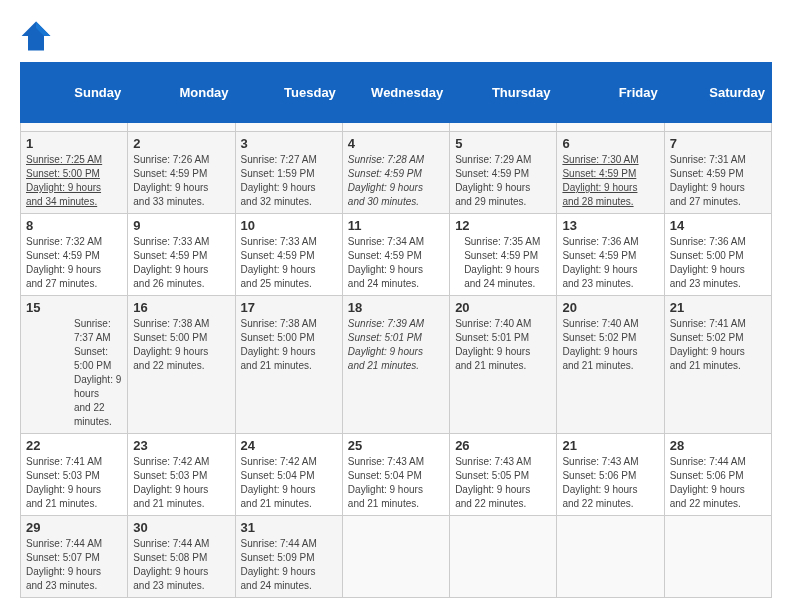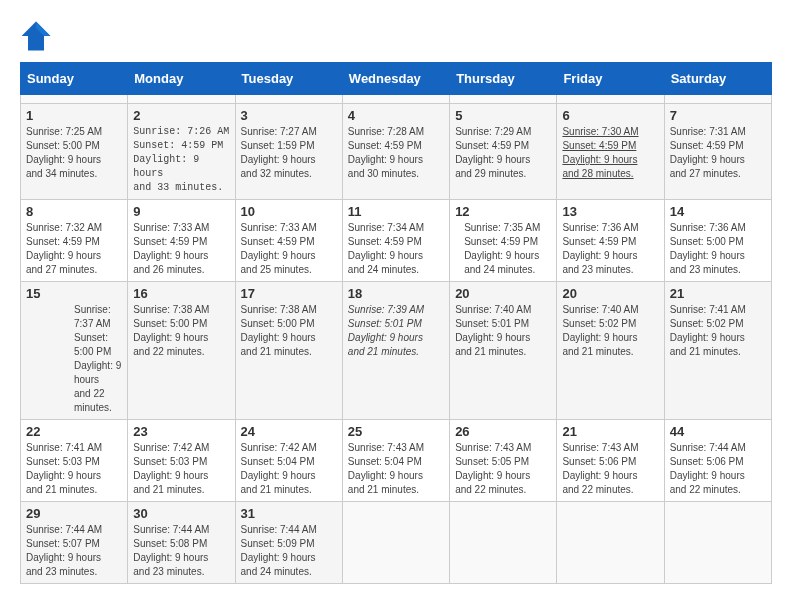--- a/index.html
+++ b/index.html
@@ -47,22 +47,22 @@
       color: #555;
     }
     table {
       width: 100%;
       border-collapse: collapse;
       font-size: 11px;
     }
     thead tr th {
       background-color: #1565c0;
       color: #fff;
-      text-align: left;
-      padding: 8px 6px;
+      text-align: right;
+      padding: 22px 6px;
       font-size: 13px;
       font-weight: bold;
       border: 1px solid #1565c0;
     }
     tbody tr td {
       border: 1px solid #ccc;
       padding: 4px 5px;
       vertical-align: top;
       width: calc(100% / 7);
       min-height: 80px;
@@ -125,42 +125,42 @@
         <td class="empty-cell"></td>
         <td class="empty-cell"></td>
         <td class="empty-cell"></td>
         <td class="empty-cell"></td>
         <td class="empty-cell"></td>
         <td class="empty-cell"></td>
       </tr>
       <tr>
         <td>
           <span class="day-num">1</span>
-          <div class="day-info" style="white-space: pre-line;">Sunrise: 7:25 AM
+          <div class="day-info" style="white-space: pre-line; text-decoration: underline;">Sunrise: 7:25 AM
 Sunset: 5:00 PM
 Daylight: 9 hours
 and 34 minutes.</div>
         </td>
         <td>
           <span class="day-num">2</span>
-          <div class="day-info" style="white-space: pre-line; font-family: Liberation Mono, monospace;">Sunrise: 7:26 AM
+          <div class="day-info" style="white-space: pre-line;">Sunrise: 7:26 AM
 Sunset: 4:59 PM
 Daylight: 9 hours
 and 33 minutes.</div>
         </td>
         <td>
           <span class="day-num">3</span>
           <div class="day-info" style="white-space: pre-line;">Sunrise: 7:27 AM
 Sunset: 1:59 PM
 Daylight: 9 hours
 and 32 minutes.</div>
         </td>
         <td>
           <span class="day-num">4</span>
-          <div class="day-info" style="white-space: pre-line;">Sunrise: 7:28 AM
+          <div class="day-info" style="white-space: pre-line; font-style: italic;">Sunrise: 7:28 AM
 Sunset: 4:59 PM
 Daylight: 9 hours
 and 30 minutes.</div>
         </td>
         <td>
           <span class="day-num">5</span>
           <div class="day-info" style="white-space: pre-line;">Sunrise: 7:29 AM
 Sunset: 4:59 PM
 Daylight: 9 hours
 and 29 minutes.</div>
@@ -319,21 +319,21 @@
 and 22 minutes.</div>
         </td>
         <td>
           <span class="day-num">21</span>
           <div class="day-info" style="white-space: pre-line;">Sunrise: 7:43 AM
 Sunset: 5:06 PM
 Daylight: 9 hours
 and 22 minutes.</div>
         </td>
         <td>
-          <span class="day-num">44</span>
+          <span class="day-num">28</span>
           <div class="day-info" style="white-space: pre-line;">Sunrise: 7:44 AM
 Sunset: 5:06 PM
 Daylight: 9 hours
 and 22 minutes.</div>
         </td>
       </tr>
       <tr>
         <td>
           <span class="day-num">29</span>
           <div class="day-info" style="white-space: pre-line;">Sunrise: 7:44 AM

